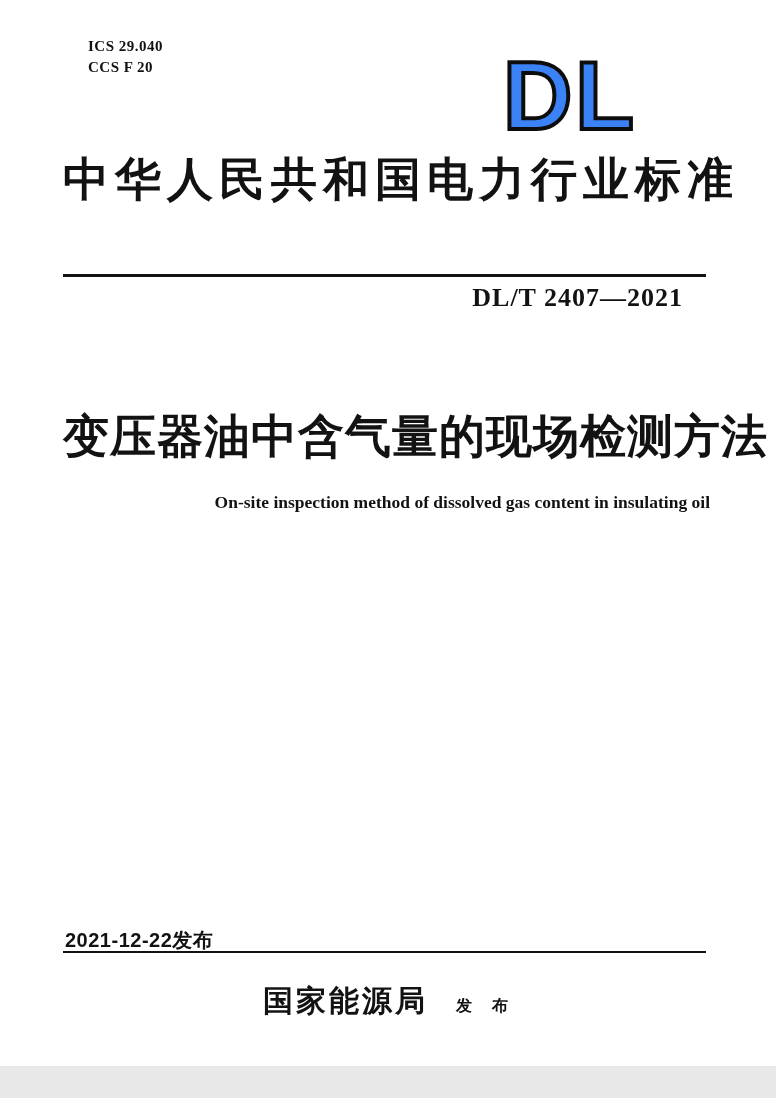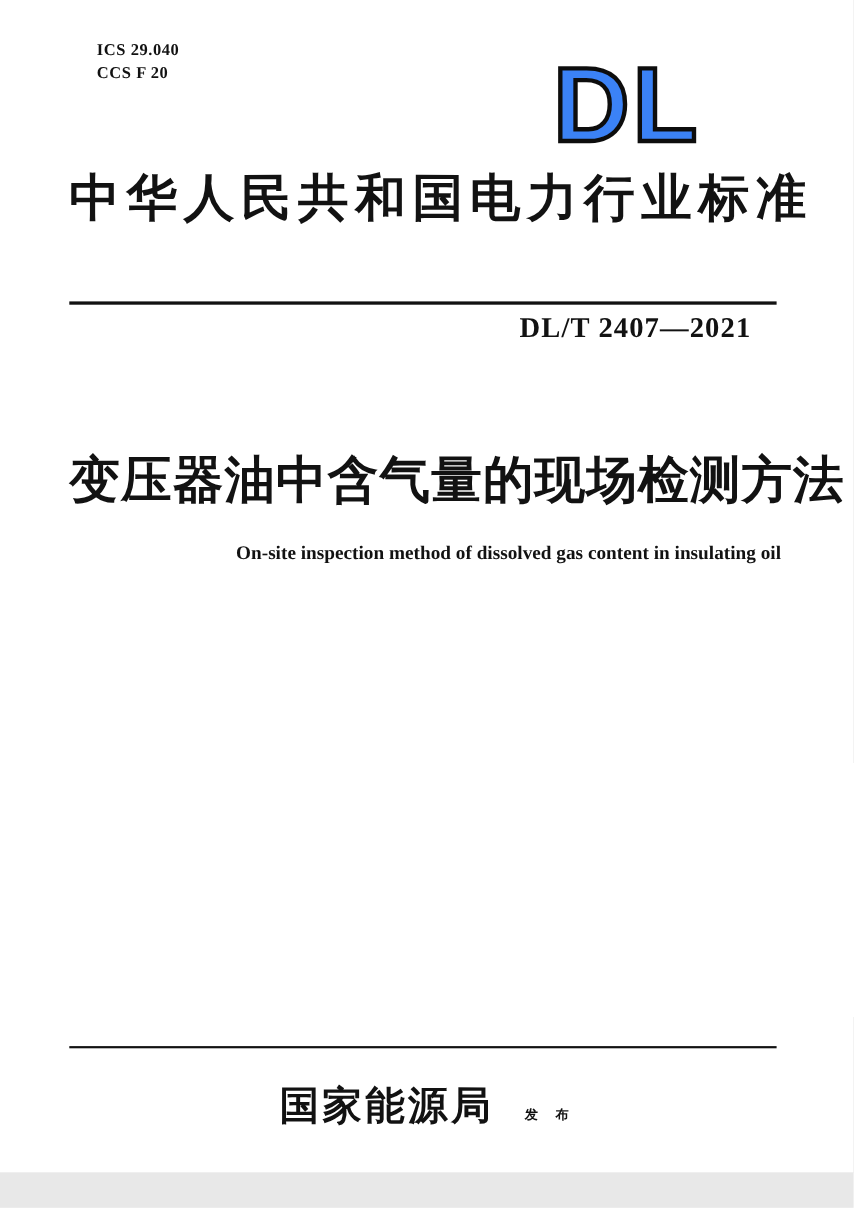--- a/index.html
+++ b/index.html
@@ -134,25 +134,25 @@
     left: 63px;
     width: 647px;
     top: 981px;
     display: flex;
     justify-content: center;
     align-items: baseline;
     font-family: "Liberation Serif", serif;
     font-weight: bold;
   }
   .publisher-name {
-    font-size: 36px;
+    font-size: 30px;
     letter-spacing: 3px;
   }
   .publisher-verb {
-    font-size: 12px;
+    font-size: 16px;
     margin-left: 28px;
     letter-spacing: 2px;
   }
 </style>
 </head>
 <body>
 
 <div class="page">
 
   <div class="codes">
@@ -166,20 +166,21 @@
 
   <div class="std-number">DL/T 2407—2021</div>
 
   <div class="rule rule-top"></div>
 
   <div class="doc-title-zh">变压器油中含气量的现场检测方法</div>
 
   <div class="doc-title-en">On-site inspection method of dissolved gas content in insulating oil</div>
 
   <div class="dates-row">
+    <span class="date-left">2021-12-22发布</span>
   </div>
 
   <div class="rule rule-bottom"></div>
 
   <div class="publisher-row">
     <span class="publisher-name">国家能源局</span>
     <span class="publisher-verb">发　布</span>
   </div>
 
 </div>

